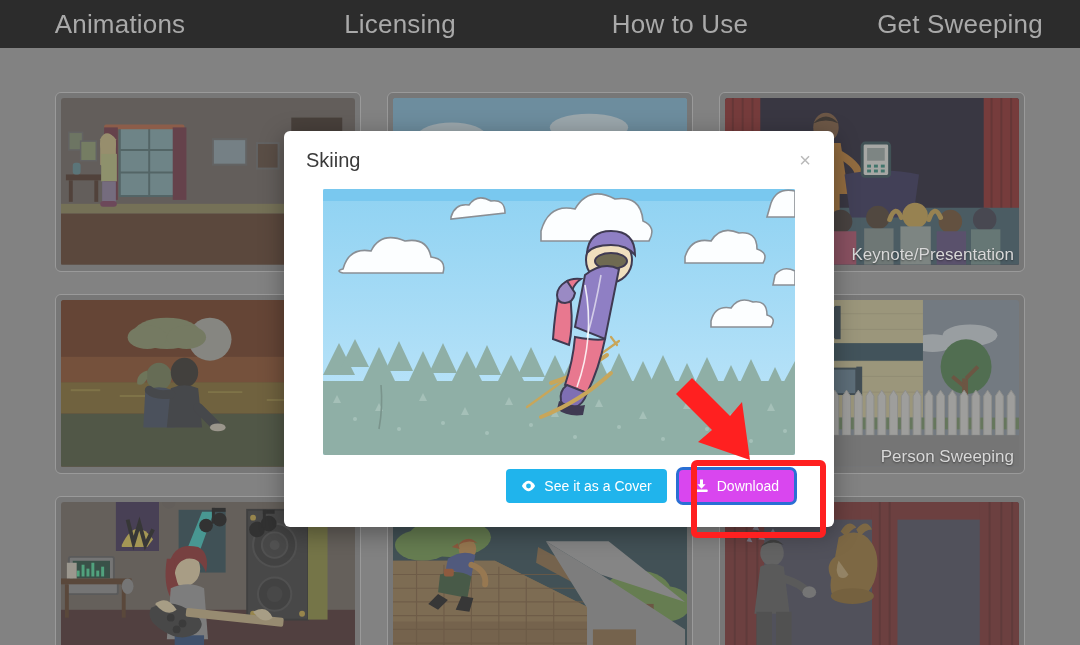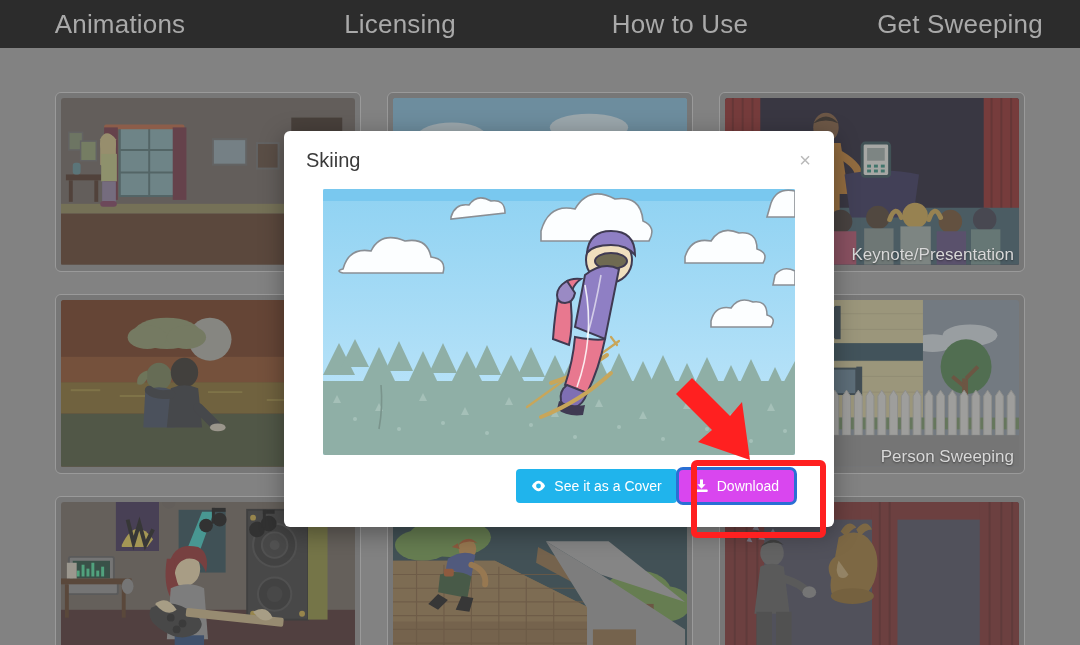--- a/index.html
+++ b/index.html
@@ -98,21 +98,21 @@
     font-family: "Liberation Sans", sans-serif;
   }
   .modal-body { padding: 0 39px; }
   .preview {
     width: 472px; height: 266px;
     border-radius: 2px; overflow: hidden; position: relative;
     background: #aee0f7;
   }
   .modal-footer {
     display: flex; align-items: center; justify-content: flex-end;
-    gap: 1px;
+    gap: 11px;
     padding: 14px 39px 0 28px;
   }
   .btn {
     display: inline-flex; align-items: center; gap: 8px;
     border: none; border-radius: 4px;
     font-size: 14px; color: #fff;
     padding: 9px 15px;
     cursor: pointer;
     font-family: "Liberation Sans", sans-serif;
     white-space: nowrap;

